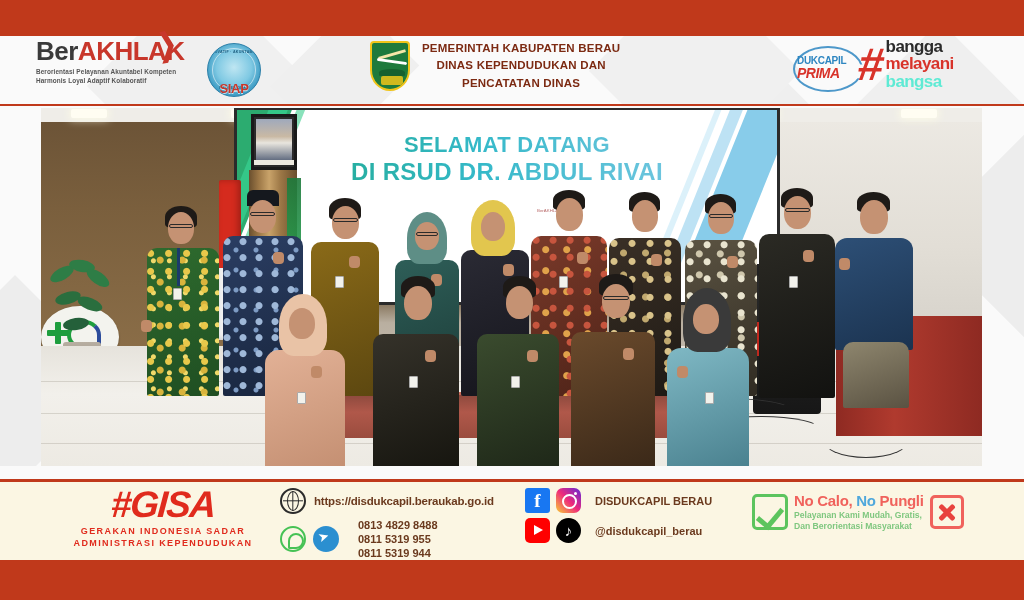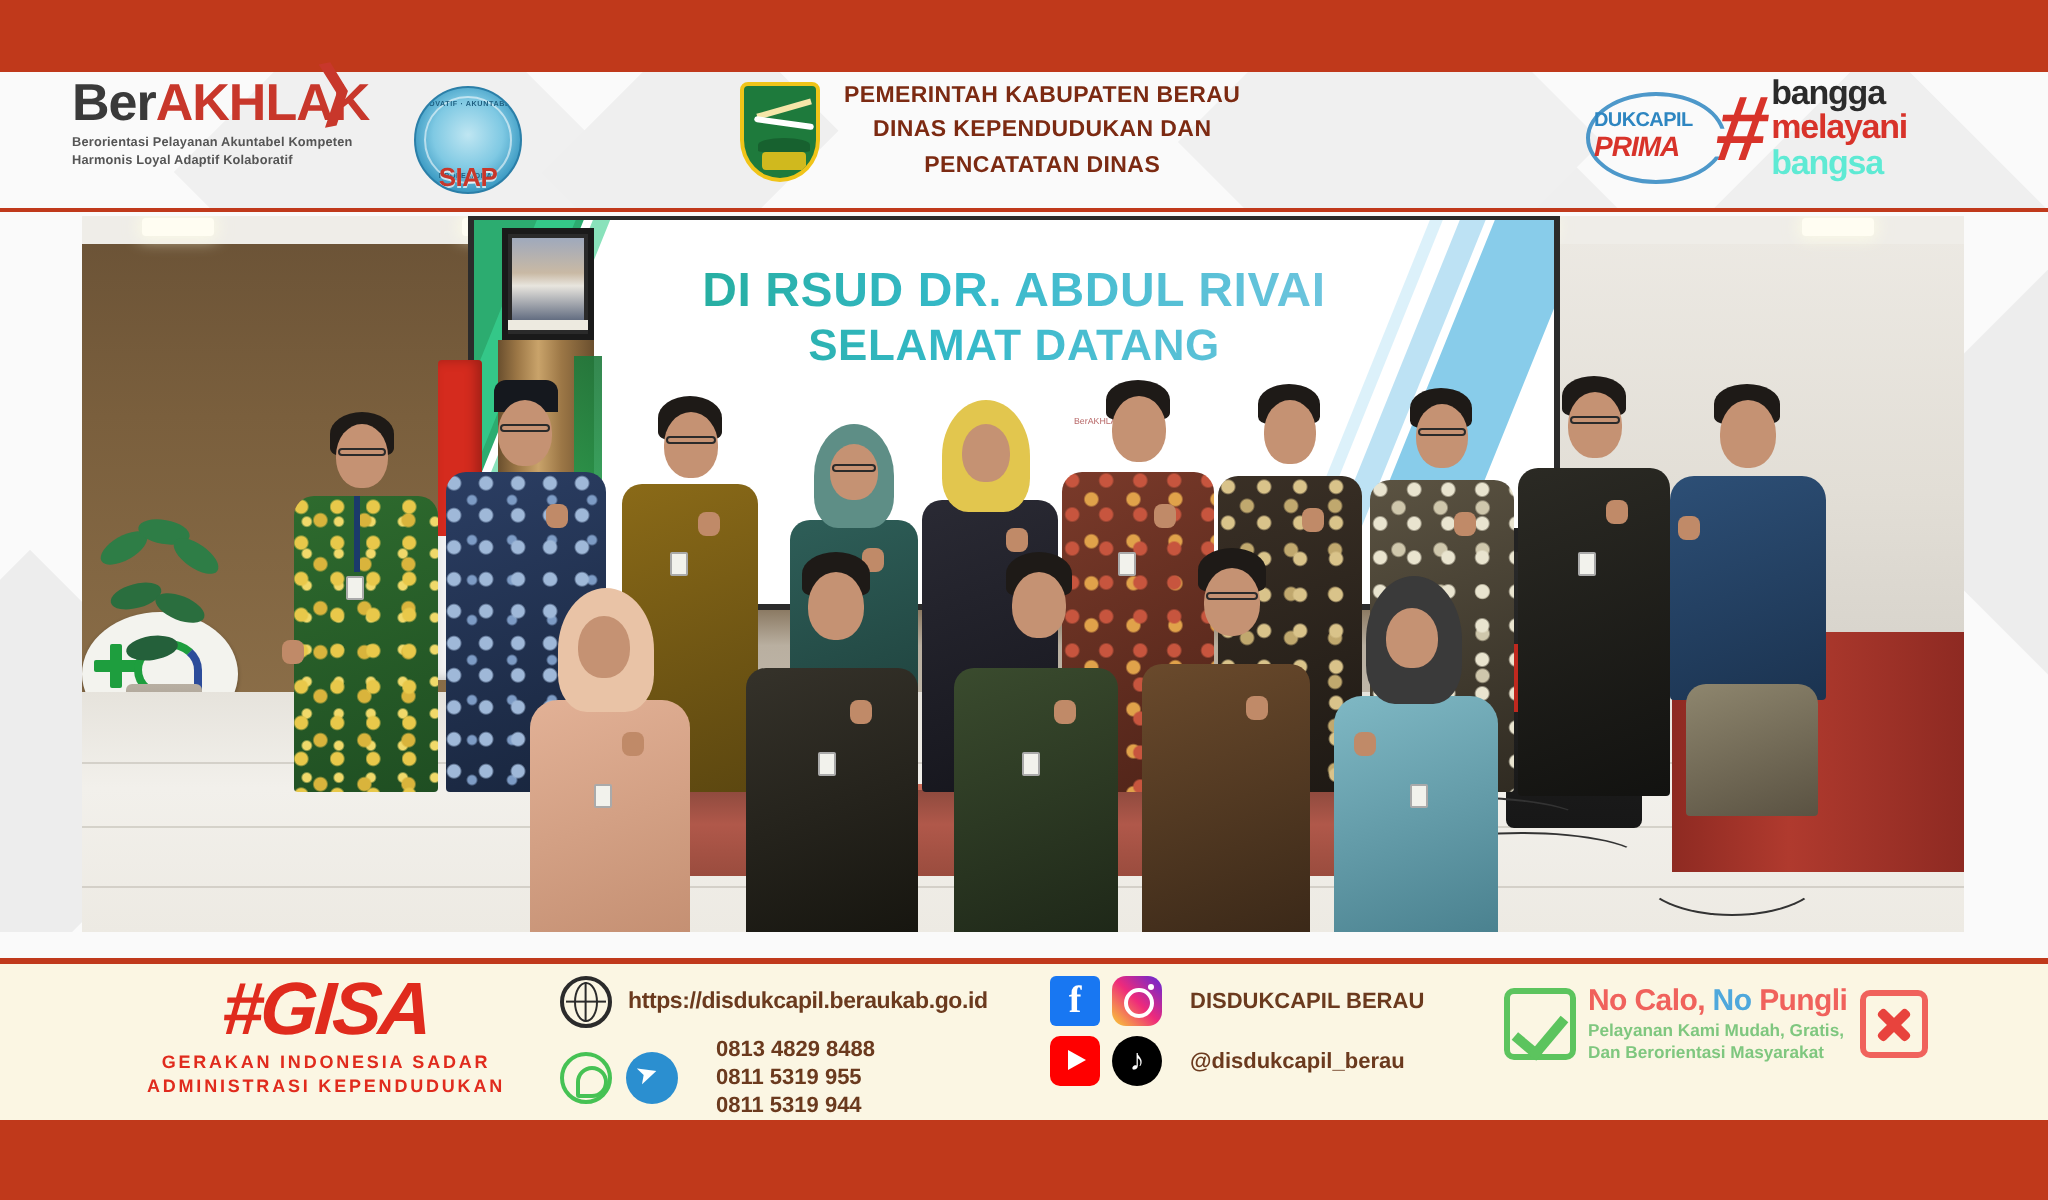--- a/index.html
+++ b/index.html
@@ -673,22 +673,22 @@
     <div class="ceil-light" style="left:860px"></div>
 
     <div class="screen">
       <div class="ribbon rb1"></div>
         <div class="ribbon rb2"></div>
         <div class="ribbon rb3"></div>
       <div class="ribbon rbr1"></div>
         <div class="ribbon rbr2"></div>
         <div class="ribbon rbr3"></div>
       <div class="slide-title">
+        <span class="ln">SELAMAT DATANG</span>
         <span class="ln ln2">DI RSUD DR. ABDUL RIVAI</span>
-        <span class="ln">SELAMAT DATANG</span>
       </div>
       <div class="slide-foot">BerAKHLAK</div>
     </div>
 
     <div class="portrait">
       <div class="face"></div>
         <div class="cap"></div>
     </div>
     <div class="pillar"></div>
     <div class="flag"></div>

